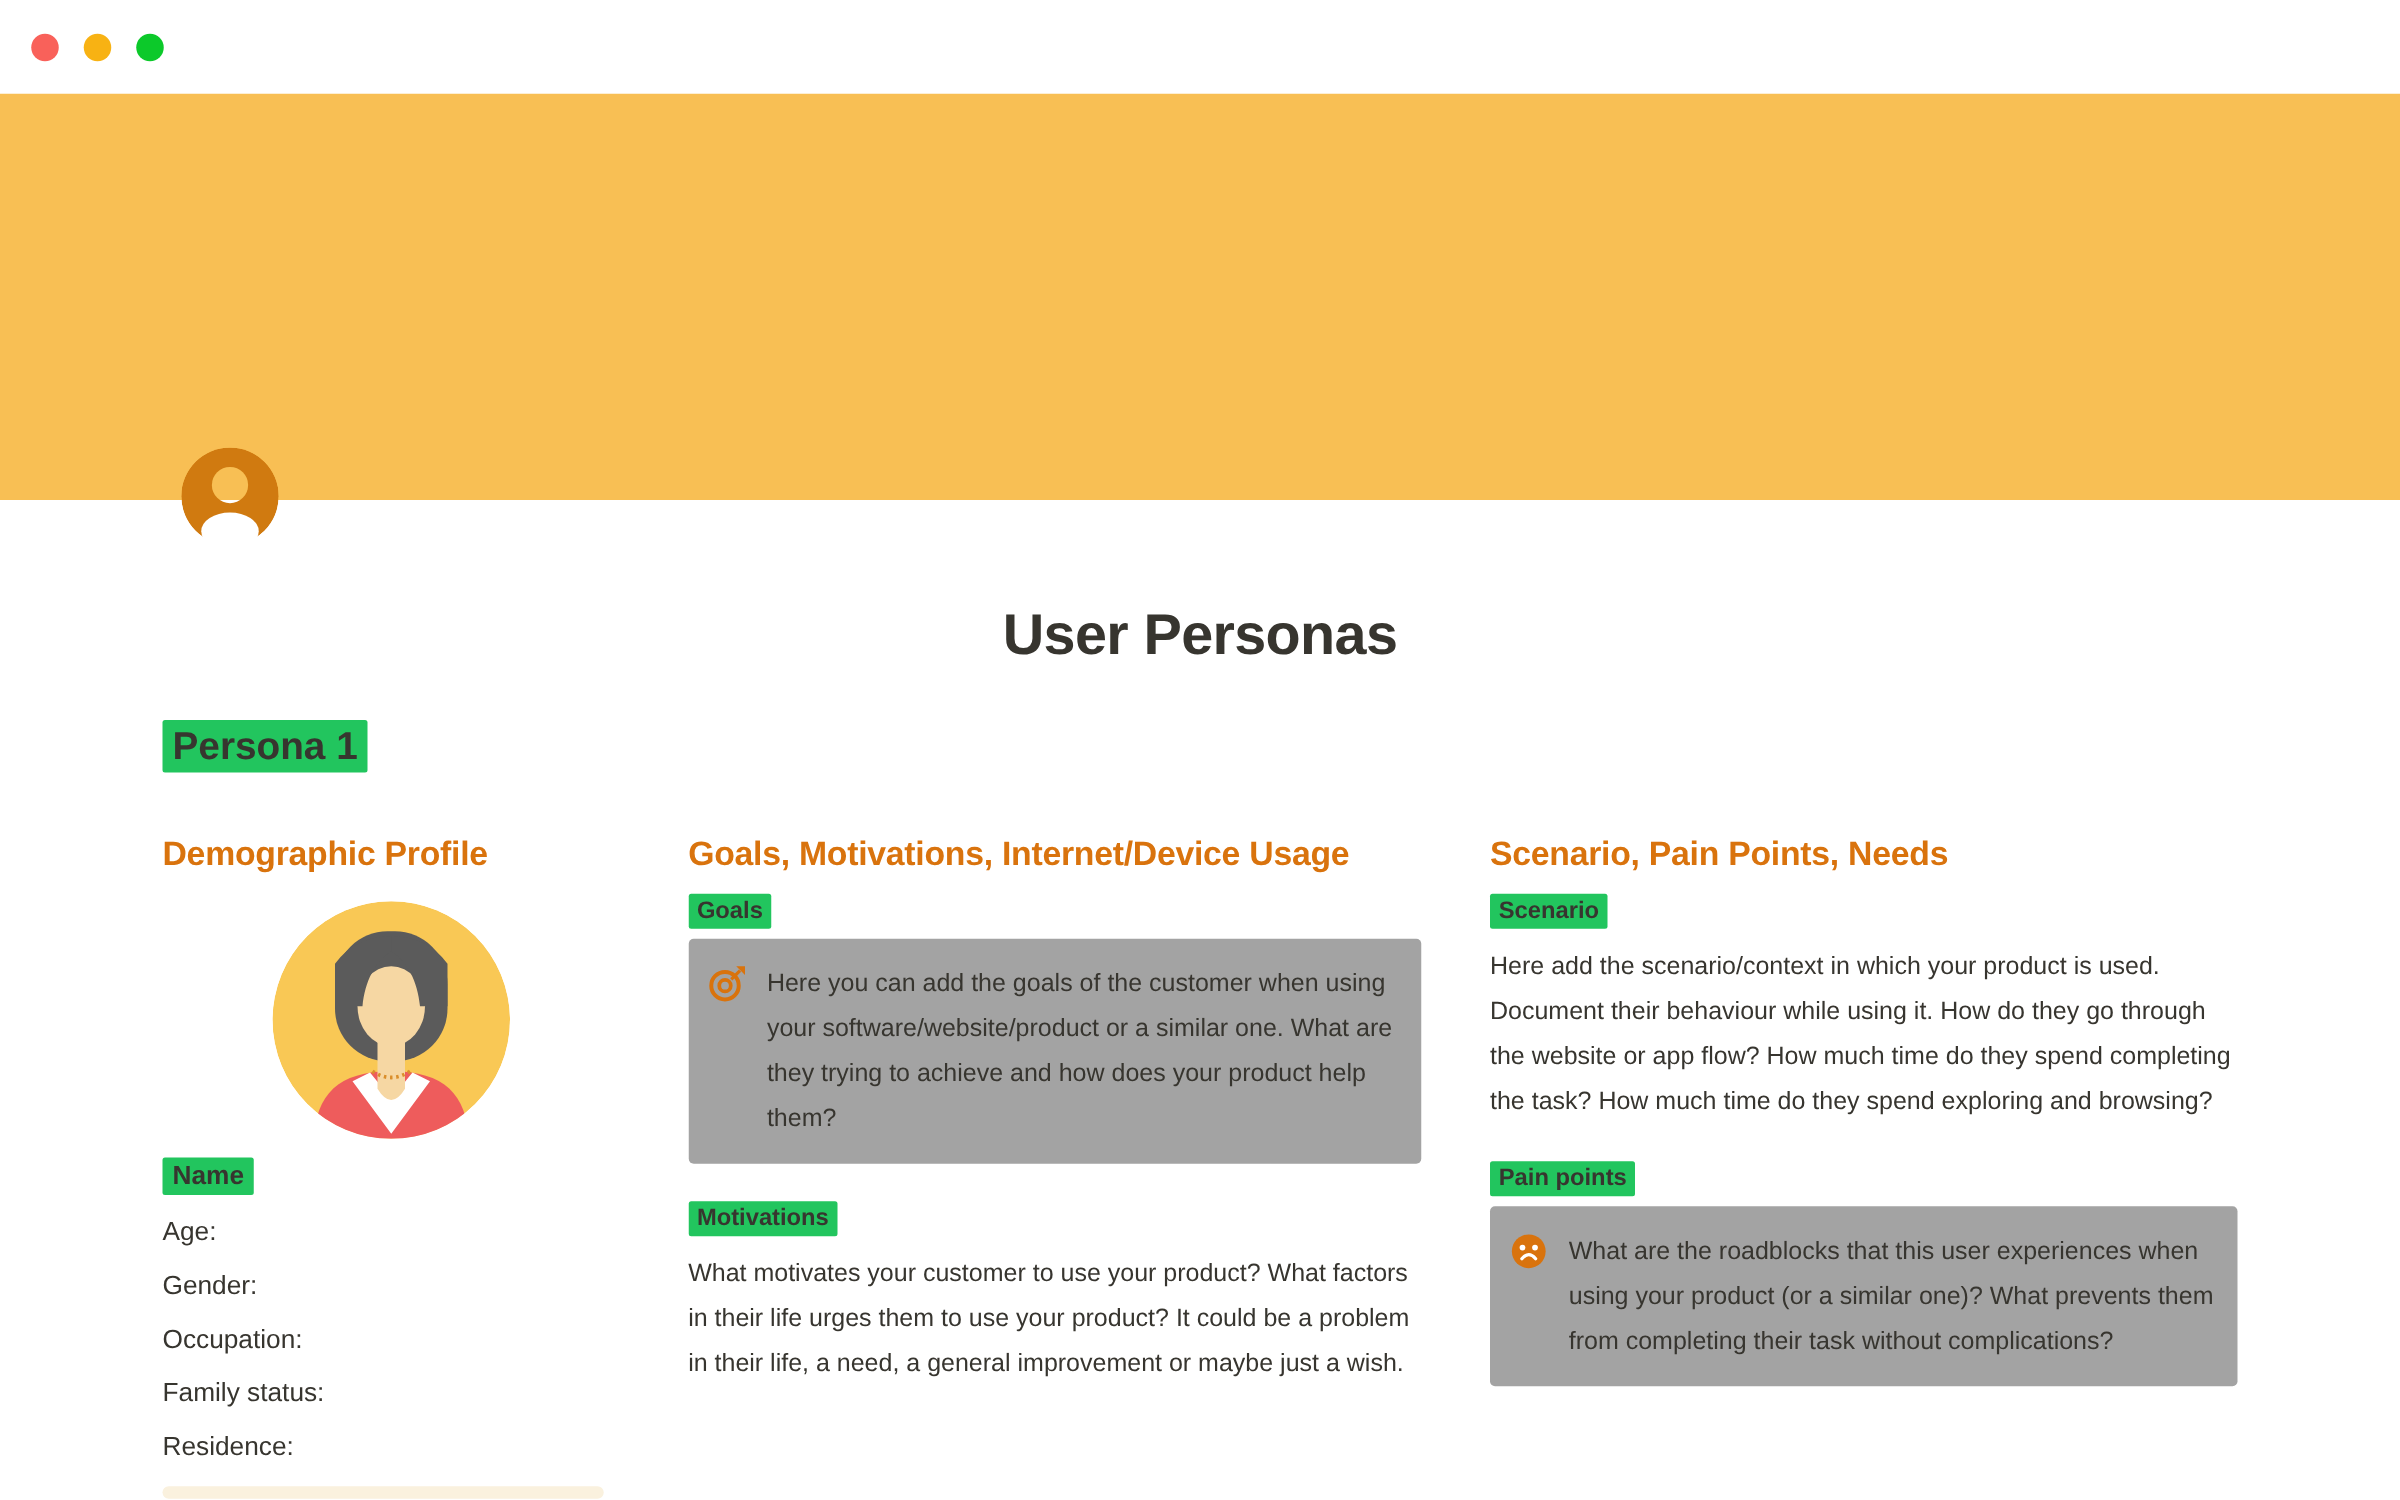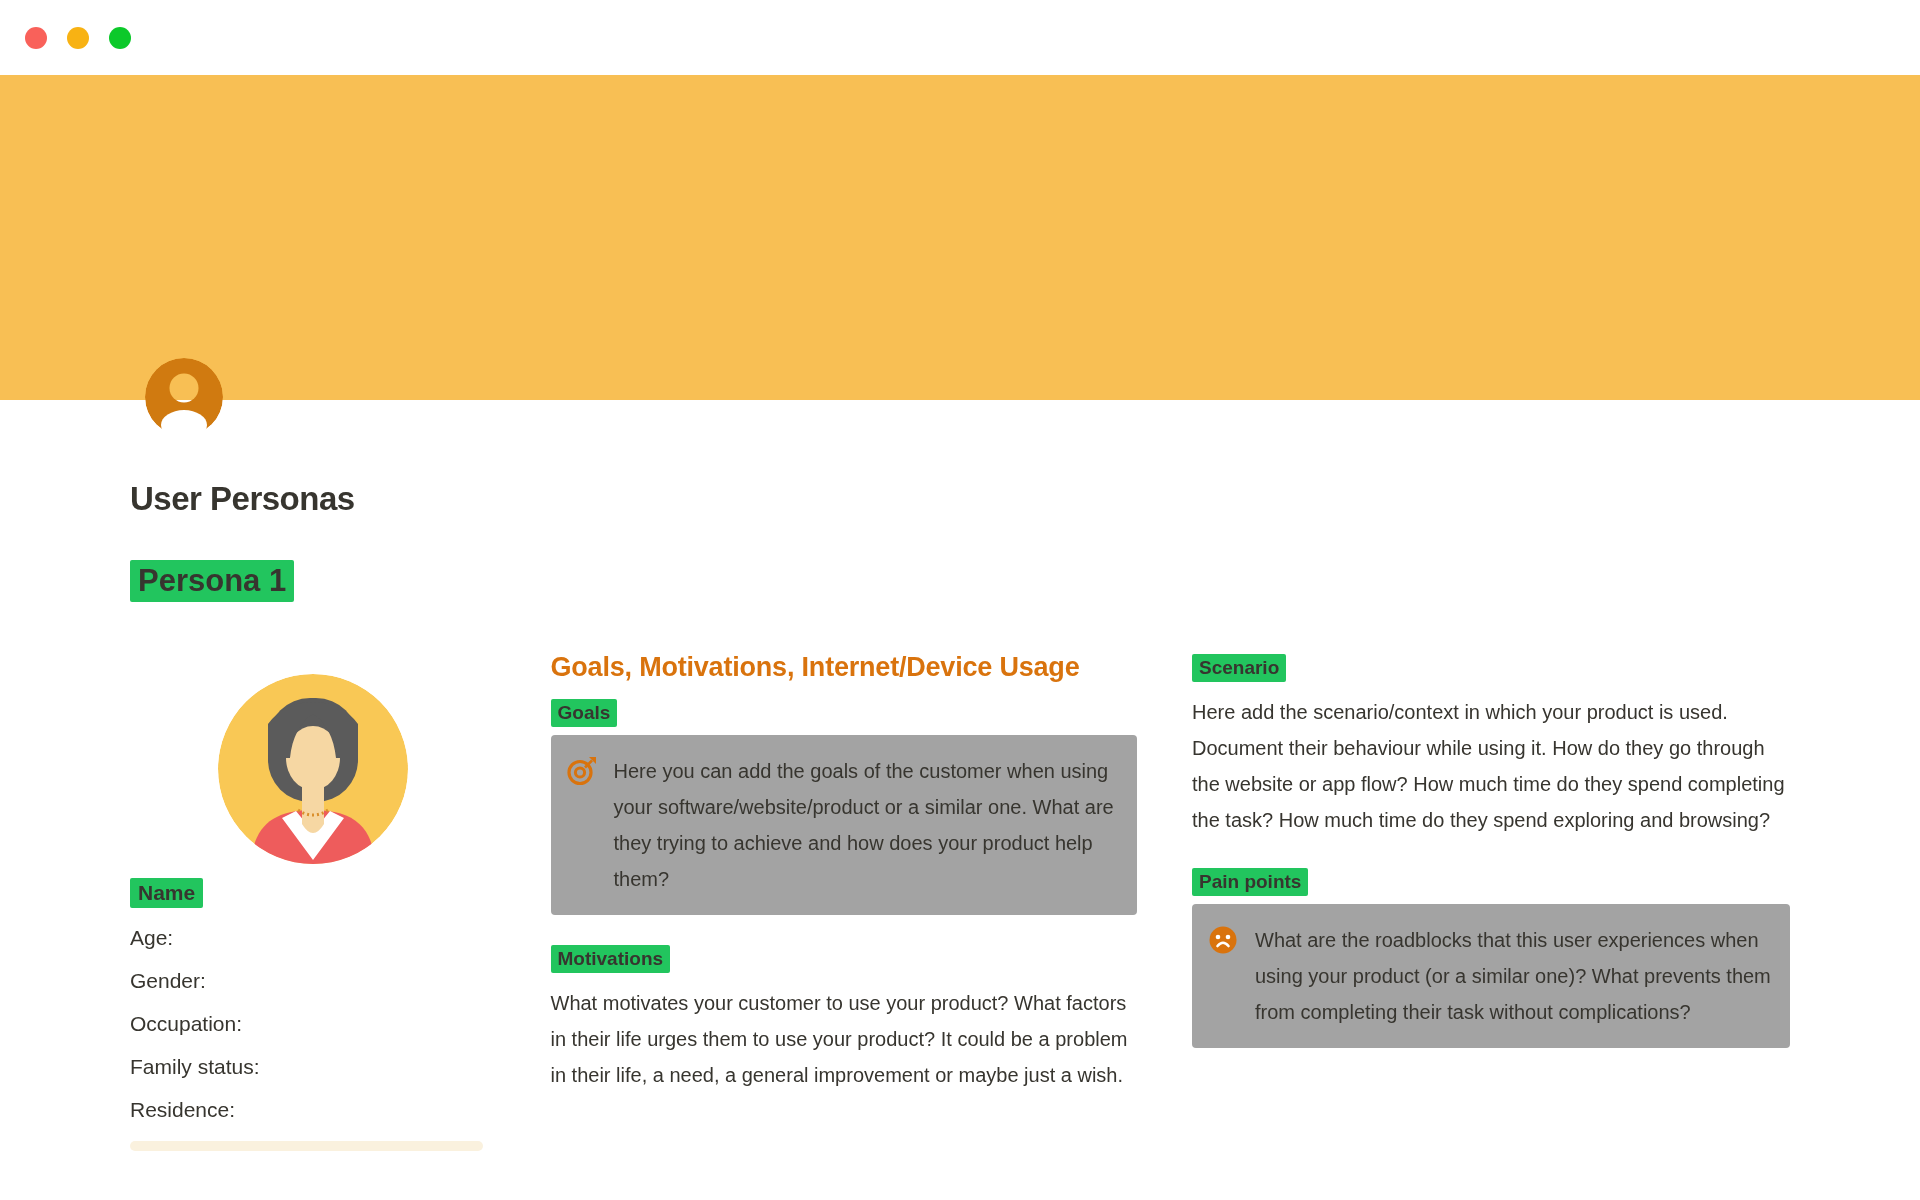--- a/index.html
+++ b/index.html
@@ -12,21 +12,21 @@
   .tl-red   { background:#F9615A; }
   .tl-yellow{ background:#F8B213; }
   .tl-green { background:#0CC92A; }
 
   
   .banner { height:325px; background:#F8BF54; position:relative; }
   .page-icon { position:absolute; left:145px; bottom:-36px; width:78px; height:78px; cursor:pointer; }
 
   
   .page { padding:0 130px; }
-  .page-title { margin-top:80px; font-size:33px; font-weight:700; letter-spacing:-0.5px; color:#37352F; }
+  .page-title { margin-top:80px; font-size:46px; font-weight:700; letter-spacing:-0.5px; color:#37352F;text-align:center; }
 
   .hl { background:#22c55e; border-radius:2px; padding:3px 8px; display:inline-block; }
 
   .h2 { margin-top:42px; font-size:31px; font-weight:700; }
 
   .columns { display:flex; justify-content:space-between; width:1660px; margin-top:50px; }
   .col-1 { width:365px; }
   .col-2 { width:586px; }
   .col-3 { width:598px; }
 
@@ -78,20 +78,21 @@
 <div class="page">
   <h1 class="page-title">User Personas</h1>
 
   <div class="h2">
     <span class="hl">Persona 1</span>
   </div>
 
   <div class="columns">
 
     <div class="col-1">
+      <div class="h3">Demographic Profile</div>
 
       <div class="persona-img-wrap">
         <svg width="190" height="190" viewBox="0 0 190 190">
           <defs>
               <clipPath id="pclip">
                 <circle cx="95" cy="95" r="95"></circle>
               </clipPath>
             </defs>
           <g clip-path="url(#pclip)">
             <circle cx="95" cy="95" r="95" fill="#F9C855"></circle>
@@ -139,20 +140,21 @@
         <div class="ctext">Here you can add the goals of the customer when using your software/website/product or a similar one. What are they trying to achieve and how does your product help them?</div>
       </div>
 
       <div class="sublabel mt30">
         <span class="hl">Motivations</span>
       </div>
       <div class="para">What motivates your customer to use your product? What factors in their life urges them to use your product? It could be a problem in their life, a need, a general improvement or maybe just a wish.</div>
     </div>
 
     <div class="col-3">
+      <div class="h3">Scenario, Pain Points, Needs</div>
 
       <div class="sublabel">
         <span class="hl">Scenario</span>
       </div>
       <div class="para">Here add the scenario/context in which your product is used. Document their behaviour while using it. How do they go through the website or app flow? How much time do they spend completing the task? How much time do they spend exploring and browsing?</div>
 
       <div class="sublabel mt30">
         <span class="hl">Pain points</span>
       </div>
 

